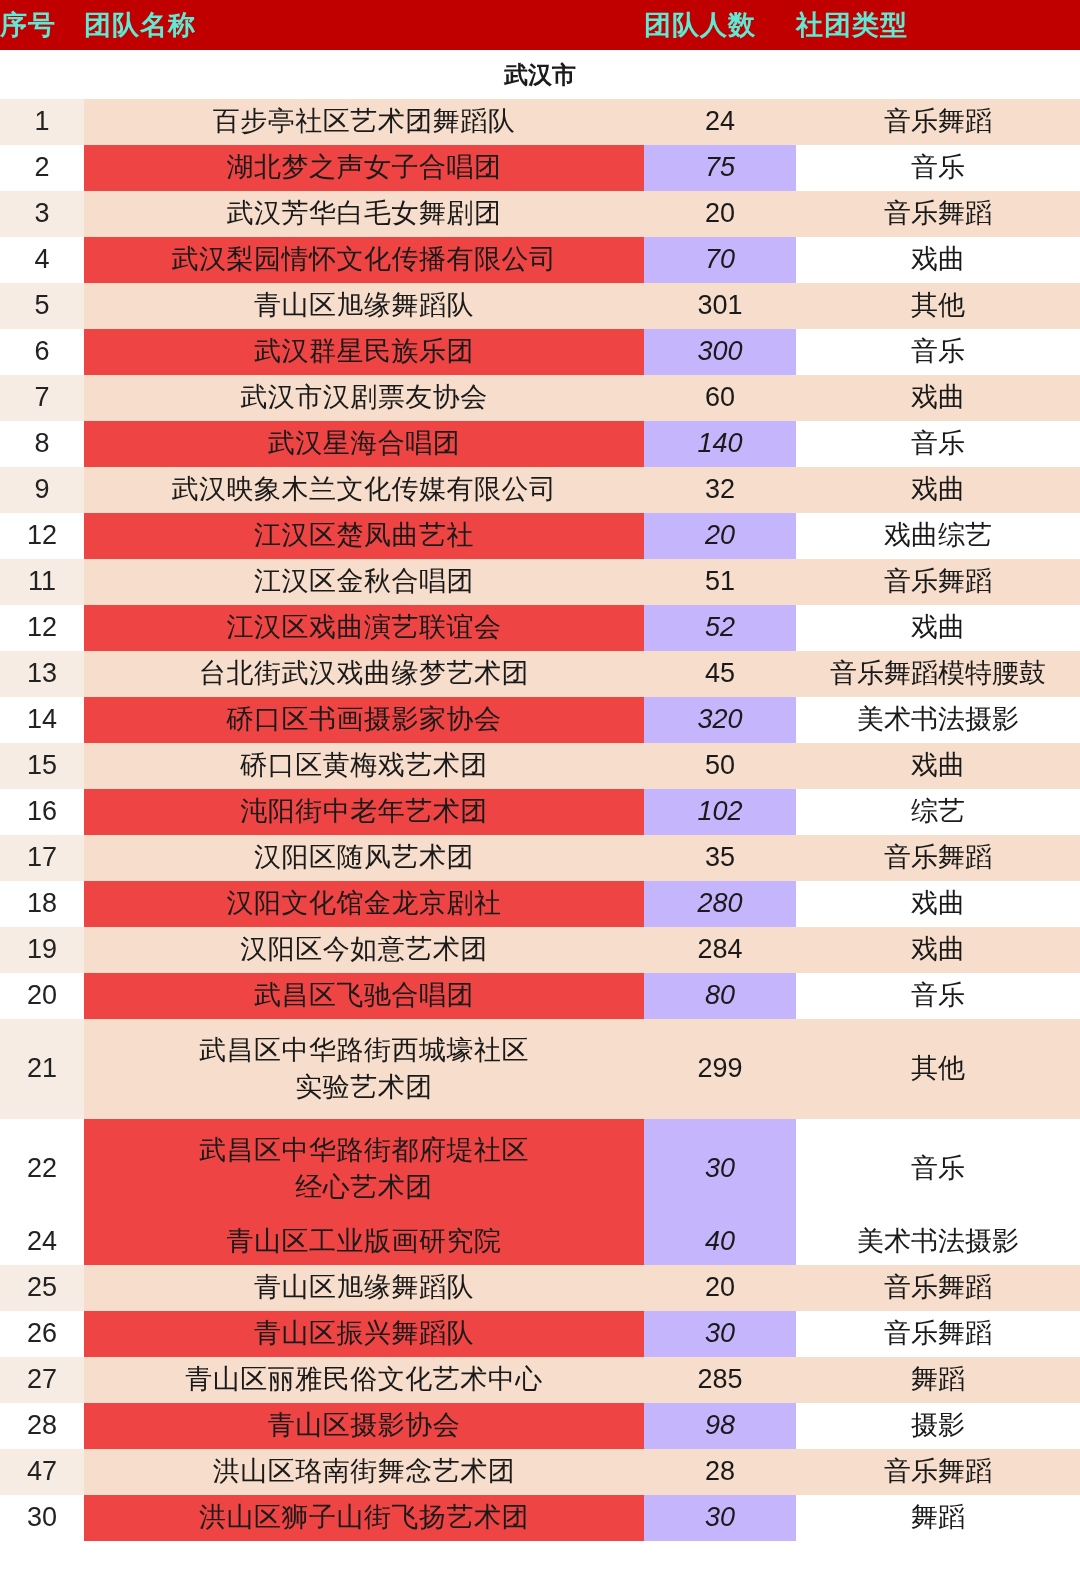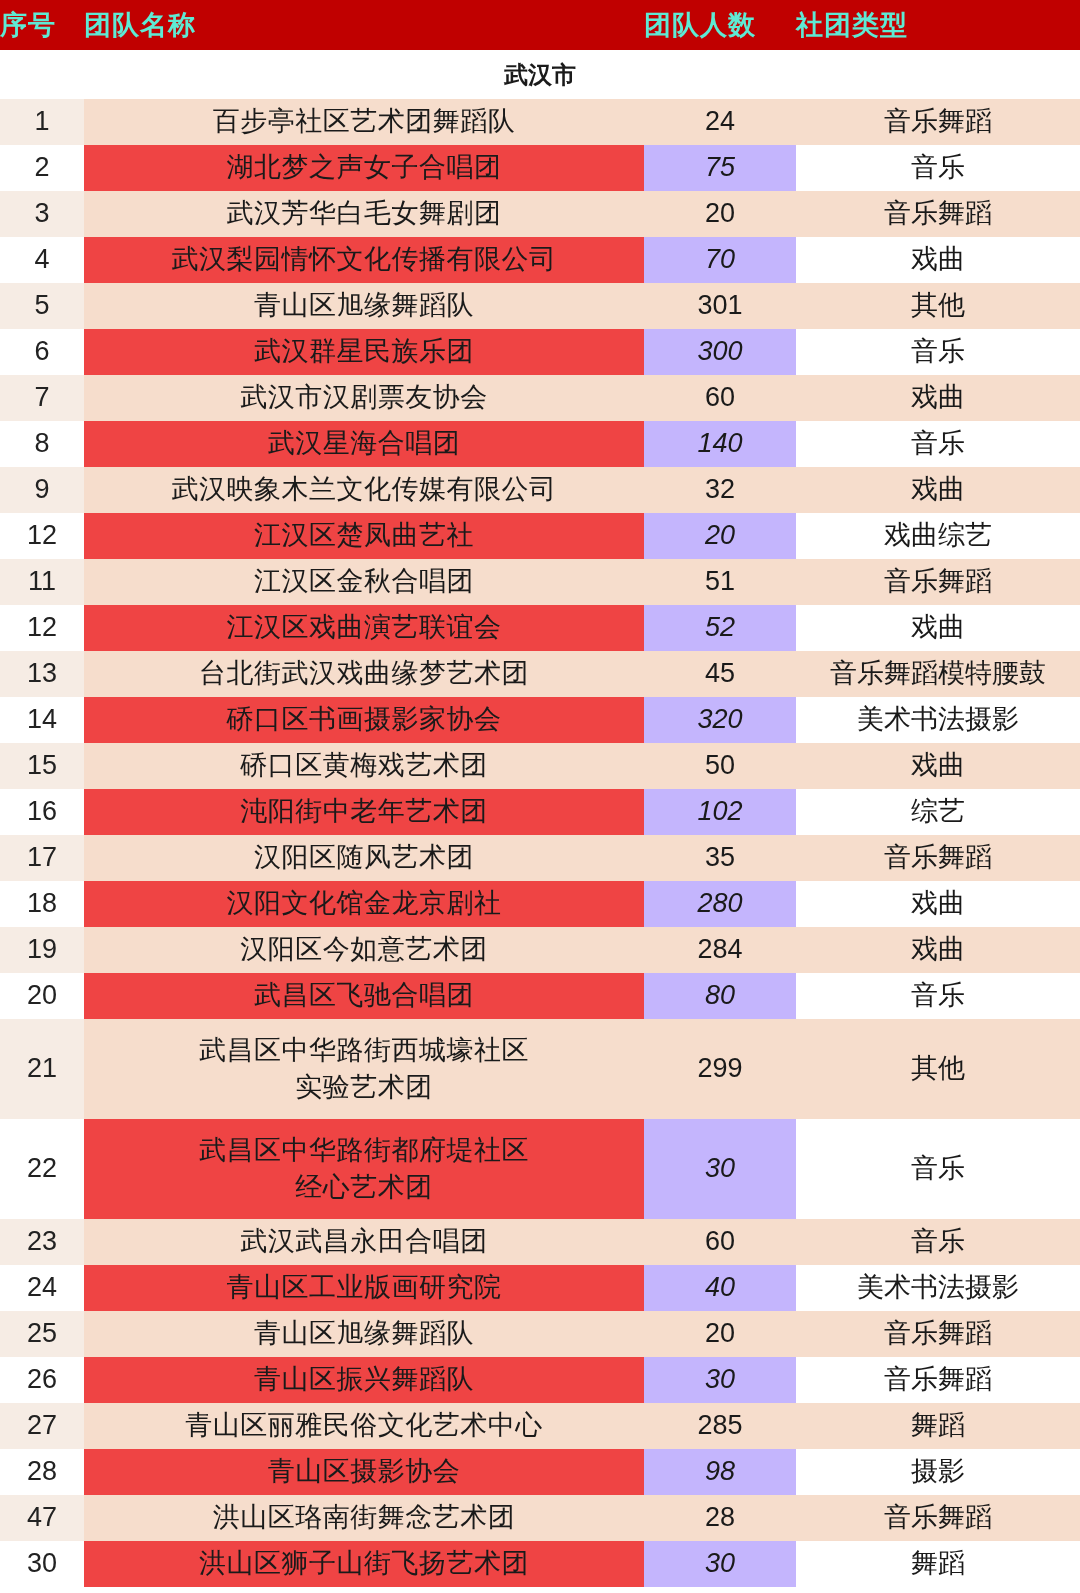--- a/index.html
+++ b/index.html
@@ -218,26 +218,20 @@
       </tr>
       <tr class="even row-tall">
         <td class="cell-index">22</td>
         <td class="cell-name">
           <span class="two-line">武昌区中华路街都府堤社区</span>
           <span class="two-line">经心艺术团</span>
         </td>
         <td class="cell-count">30</td>
         <td class="cell-type">音乐</td>
       </tr>
-      <tr class="odd">
-        <td class="cell-index">23</td>
-        <td class="cell-name">武汉武昌永田合唱团</td>
-        <td class="cell-count">60</td>
-        <td class="cell-type">音乐</td>
-      </tr>
       <tr class="even">
         <td class="cell-index">24</td>
         <td class="cell-name">青山区工业版画研究院</td>
         <td class="cell-count">40</td>
         <td class="cell-type">美术书法摄影</td>
       </tr>
       <tr class="odd">
         <td class="cell-index">25</td>
         <td class="cell-name">青山区旭缘舞蹈队</td>
         <td class="cell-count">20</td>

